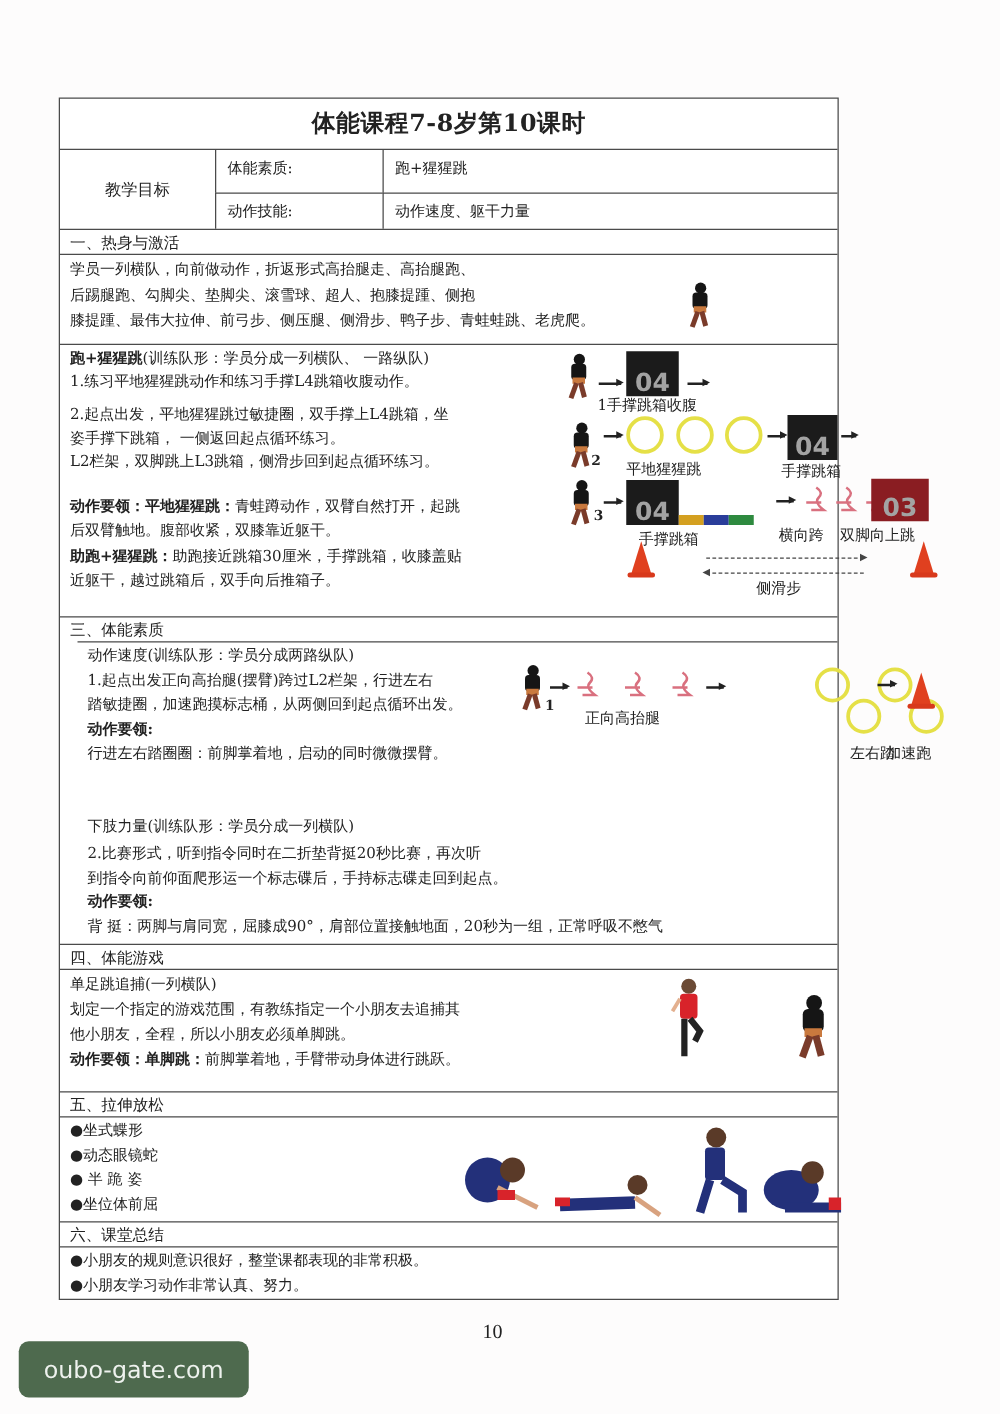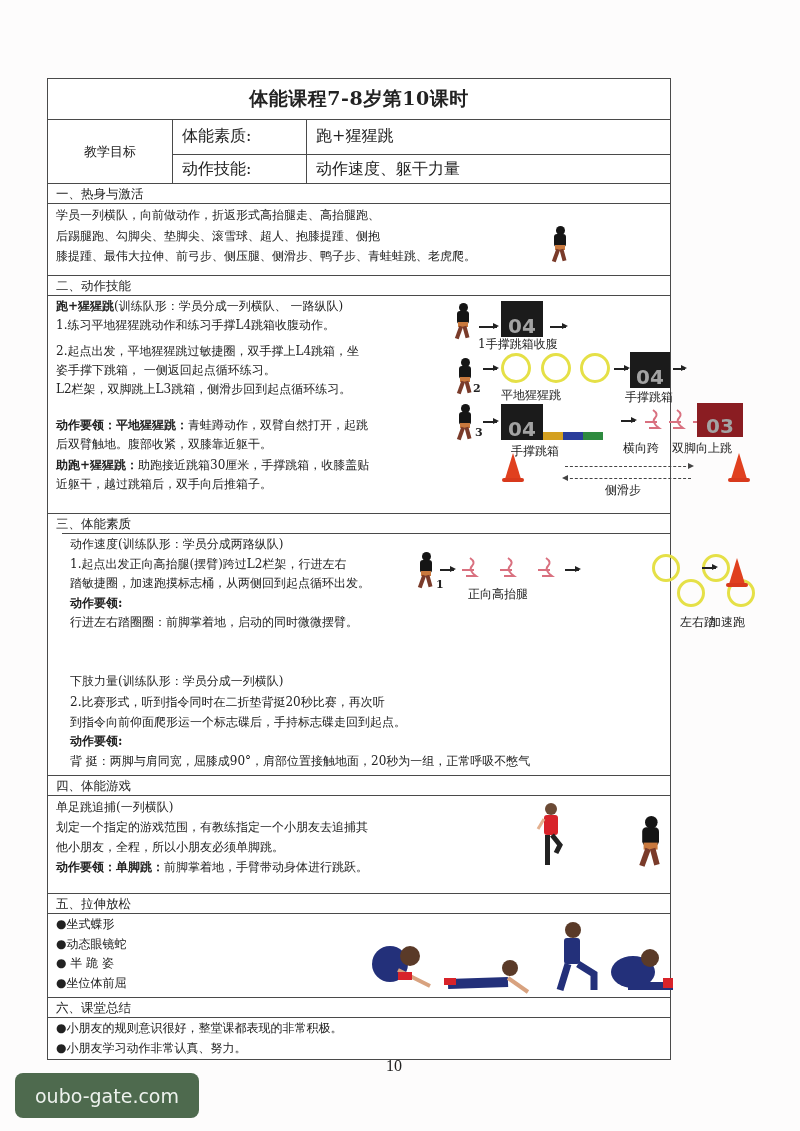--- a/index.html
+++ b/index.html
@@ -7,21 +7,21 @@
   body { position: relative; font-family: "DejaVu Serif", "Liberation Serif", serif; color: #222; }
 
   .sheet { position: absolute; left: 47px; top: 78px; width: 624px; border: 1.5px solid #4a4a4a; background: #fff; }
   .row { border-top: 1px solid #4a4a4a; position: relative; }
   .row:first-child { border-top: none; }
 
   .title-row { height: 40px; display: flex; align-items: center; justify-content: center; }
   .title { font-size: 19px; font-weight: bold; letter-spacing: 0.5px; }
 
   .goal-grid { display: grid; grid-template-columns: 124px 134px 1fr; grid-template-rows: 34px 29px; }
-  .goal-grid > div { border-left: 1px solid #4a4a4a; font-size: 16px; padding: 4px 9px; }
+  .goal-grid > div { border-left: 1px solid #4a4a4a; font-size: 12px; padding: 4px 9px; }
   .goal-grid .g-label { grid-row: 1 / span 2; border-left: none; display: flex; align-items: center; justify-content: center; font-size: 13px; }
   .goal-grid .r1 { display: flex; align-items: flex-start; padding-top: 6px; }
   .goal-grid .r2 { border-top: 1px solid #4a4a4a; display: flex; align-items: center; }
 
   .sec-head { font-size: 12.5px; padding: 1px 8px; height: 20px; line-height: 18px; }
 
   .text { font-size: 12px; line-height: 20px; padding: 3px 8px; }
   .b { font-weight: bold; }
 
   .warm { height: 72px; }
@@ -88,21 +88,20 @@
     </div>
     <div class="runner" style="left:503px; top:22px;">
       <div class="head"></div>
         <div class="torso"></div>
         <div class="shorts"></div>
         <div class="leg1"></div>
         <div class="leg2"></div>
     </div>
   </div>
 
-  <div class="row sec-head">二、动作技能</div>
   <div class="row skill">
     <div class="text" style="padding-top:1px; line-height:19px;">
       <div><span class="b">跑+猩猩跳</span><span>(训练队形：学员分成一列横队、  一路纵队)</span></div>
       <div>1.练习平地猩猩跳动作和练习手撑L4跳箱收腹动作。</div>
       <div style="margin-top:7px">2.起点出发，平地猩猩跳过敏捷圈，双手撑上L4跳箱，坐</div>
       <div>姿手撑下跳箱，   一侧返回起点循环练习。</div>
       <div>L2栏架，双脚跳上L3跳箱，侧滑步回到起点循环练习。</div>
       <div style="margin-top:17px"><span class="b">动作要领：平地猩猩跳：</span><span>青蛙蹲动作，双臂自然打开，起跳</span></div>
       <div>后双臂触地。腹部收紧，双膝靠近躯干。</div>
       <div style="margin-top:2px"><span class="b">助跑+猩猩跳：</span><span>助跑接近跳箱30厘米，手撑跳箱，收膝盖贴</span></div>

